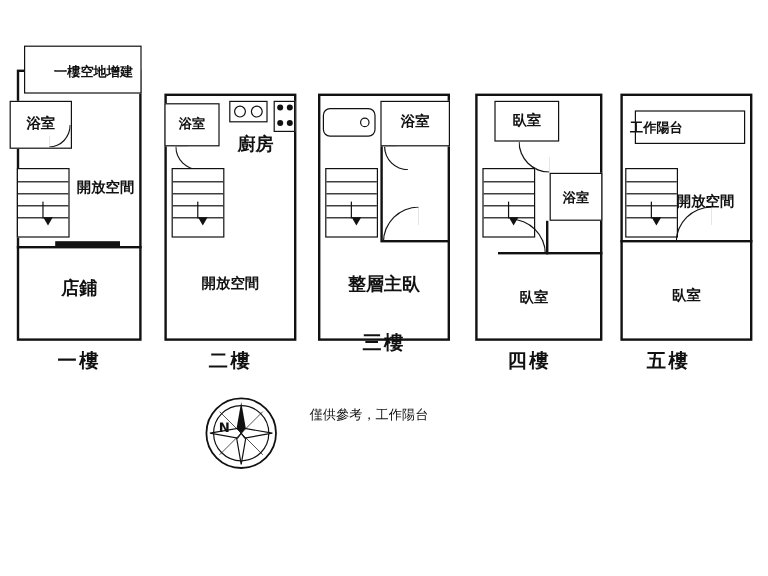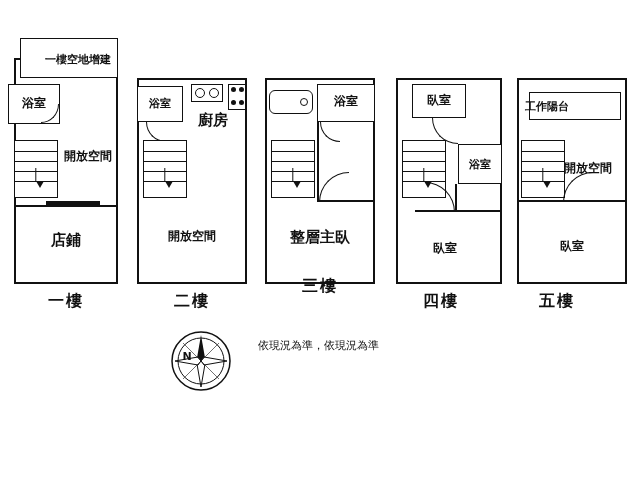--- a/index.html
+++ b/index.html
@@ -188,15 +188,15 @@
       <polygon points="31,5 35,28 31,31 27,28" fill="#111"></polygon>
       <polygon points="31,57 35,34 31,31 27,34" fill="#fff" stroke="#111" stroke-width="1"></polygon>
       <polygon points="5,31 28,27 31,31 28,35" fill="#fff" stroke="#111" stroke-width="1"></polygon>
       <polygon points="57,31 34,27 31,31 34,35" fill="#fff" stroke="#111" stroke-width="1"></polygon>
       <line x1="13" y1="13" x2="49" y2="49" stroke="#111" stroke-width="0.6"></line>
       <line x1="49" y1="13" x2="13" y2="49" stroke="#111" stroke-width="0.6"></line>
     </svg>
   </div>
   <div class="rlabel sm" style="left:180px;top:350px;width:14px;color:#111;">N</div>
 
-  <div class="compass-note" style="left:258px;top:338px;">依現況為準，依現況為準</div>
+  <div class="compass-note" style="left:258px;top:338px;">僅供參考，工作陽台</div>
 
 </div>
 
 </body></html>

